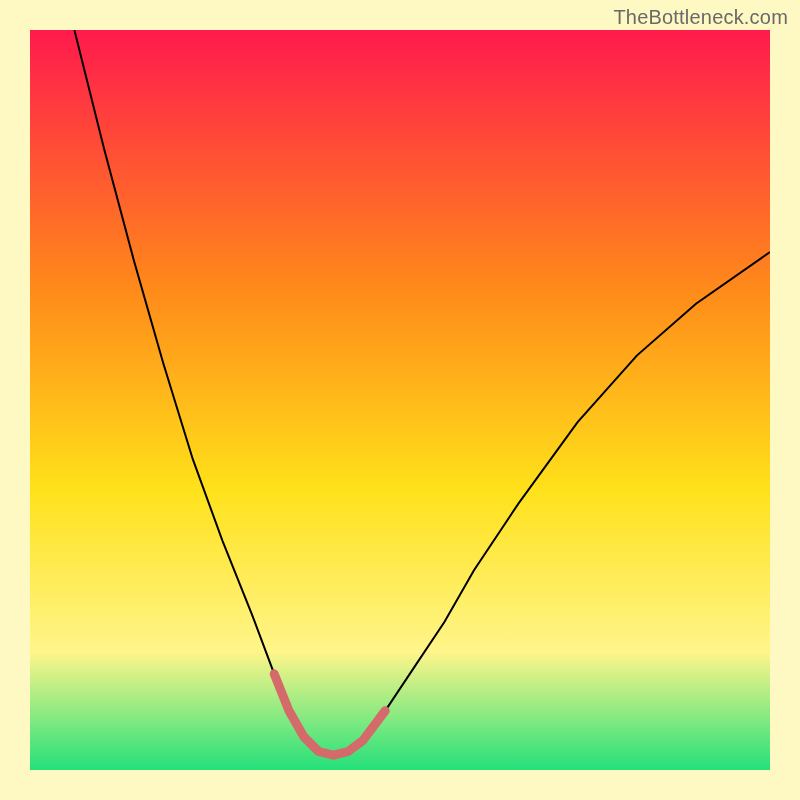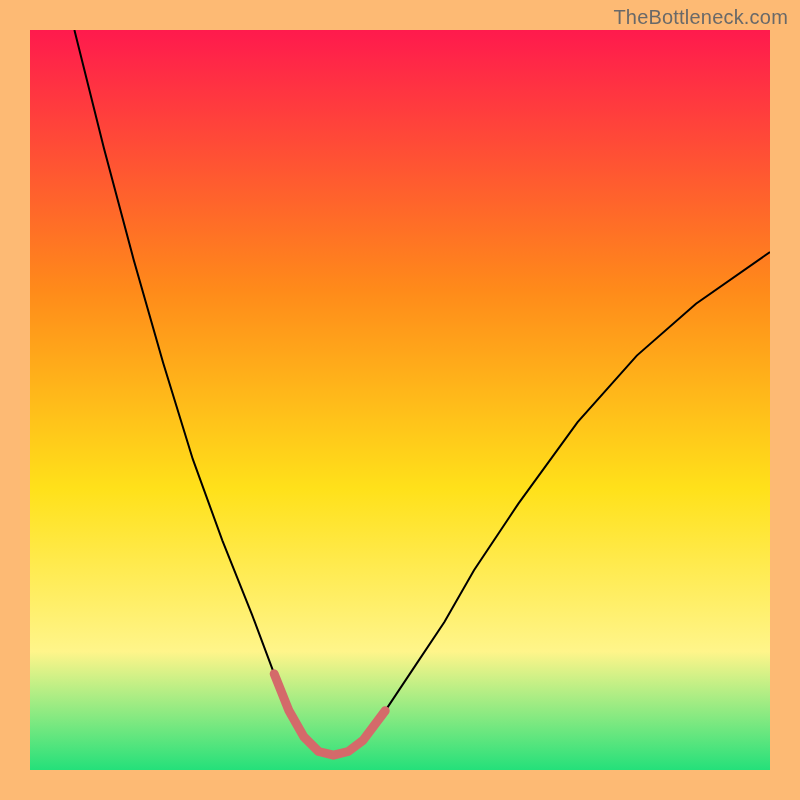--- a/index.html
+++ b/index.html
@@ -8,21 +8,21 @@
     width: 800px;
     height: 800px;
     background: #000;
     overflow: hidden;
     font-family: Arial, Helvetica, sans-serif;
   }
   .stage {
     position: relative;
     width: 800px;
     height: 800px;
-    background: #fdba74;
+    background: #fef9c3;
   }
   .watermark {
     position: absolute;
     top: 6px;
     right: 12px;
     color: #696969;
     font-size: 20px;
     font-weight: 500;
     letter-spacing: 0.2px;
     z-index: 10;

